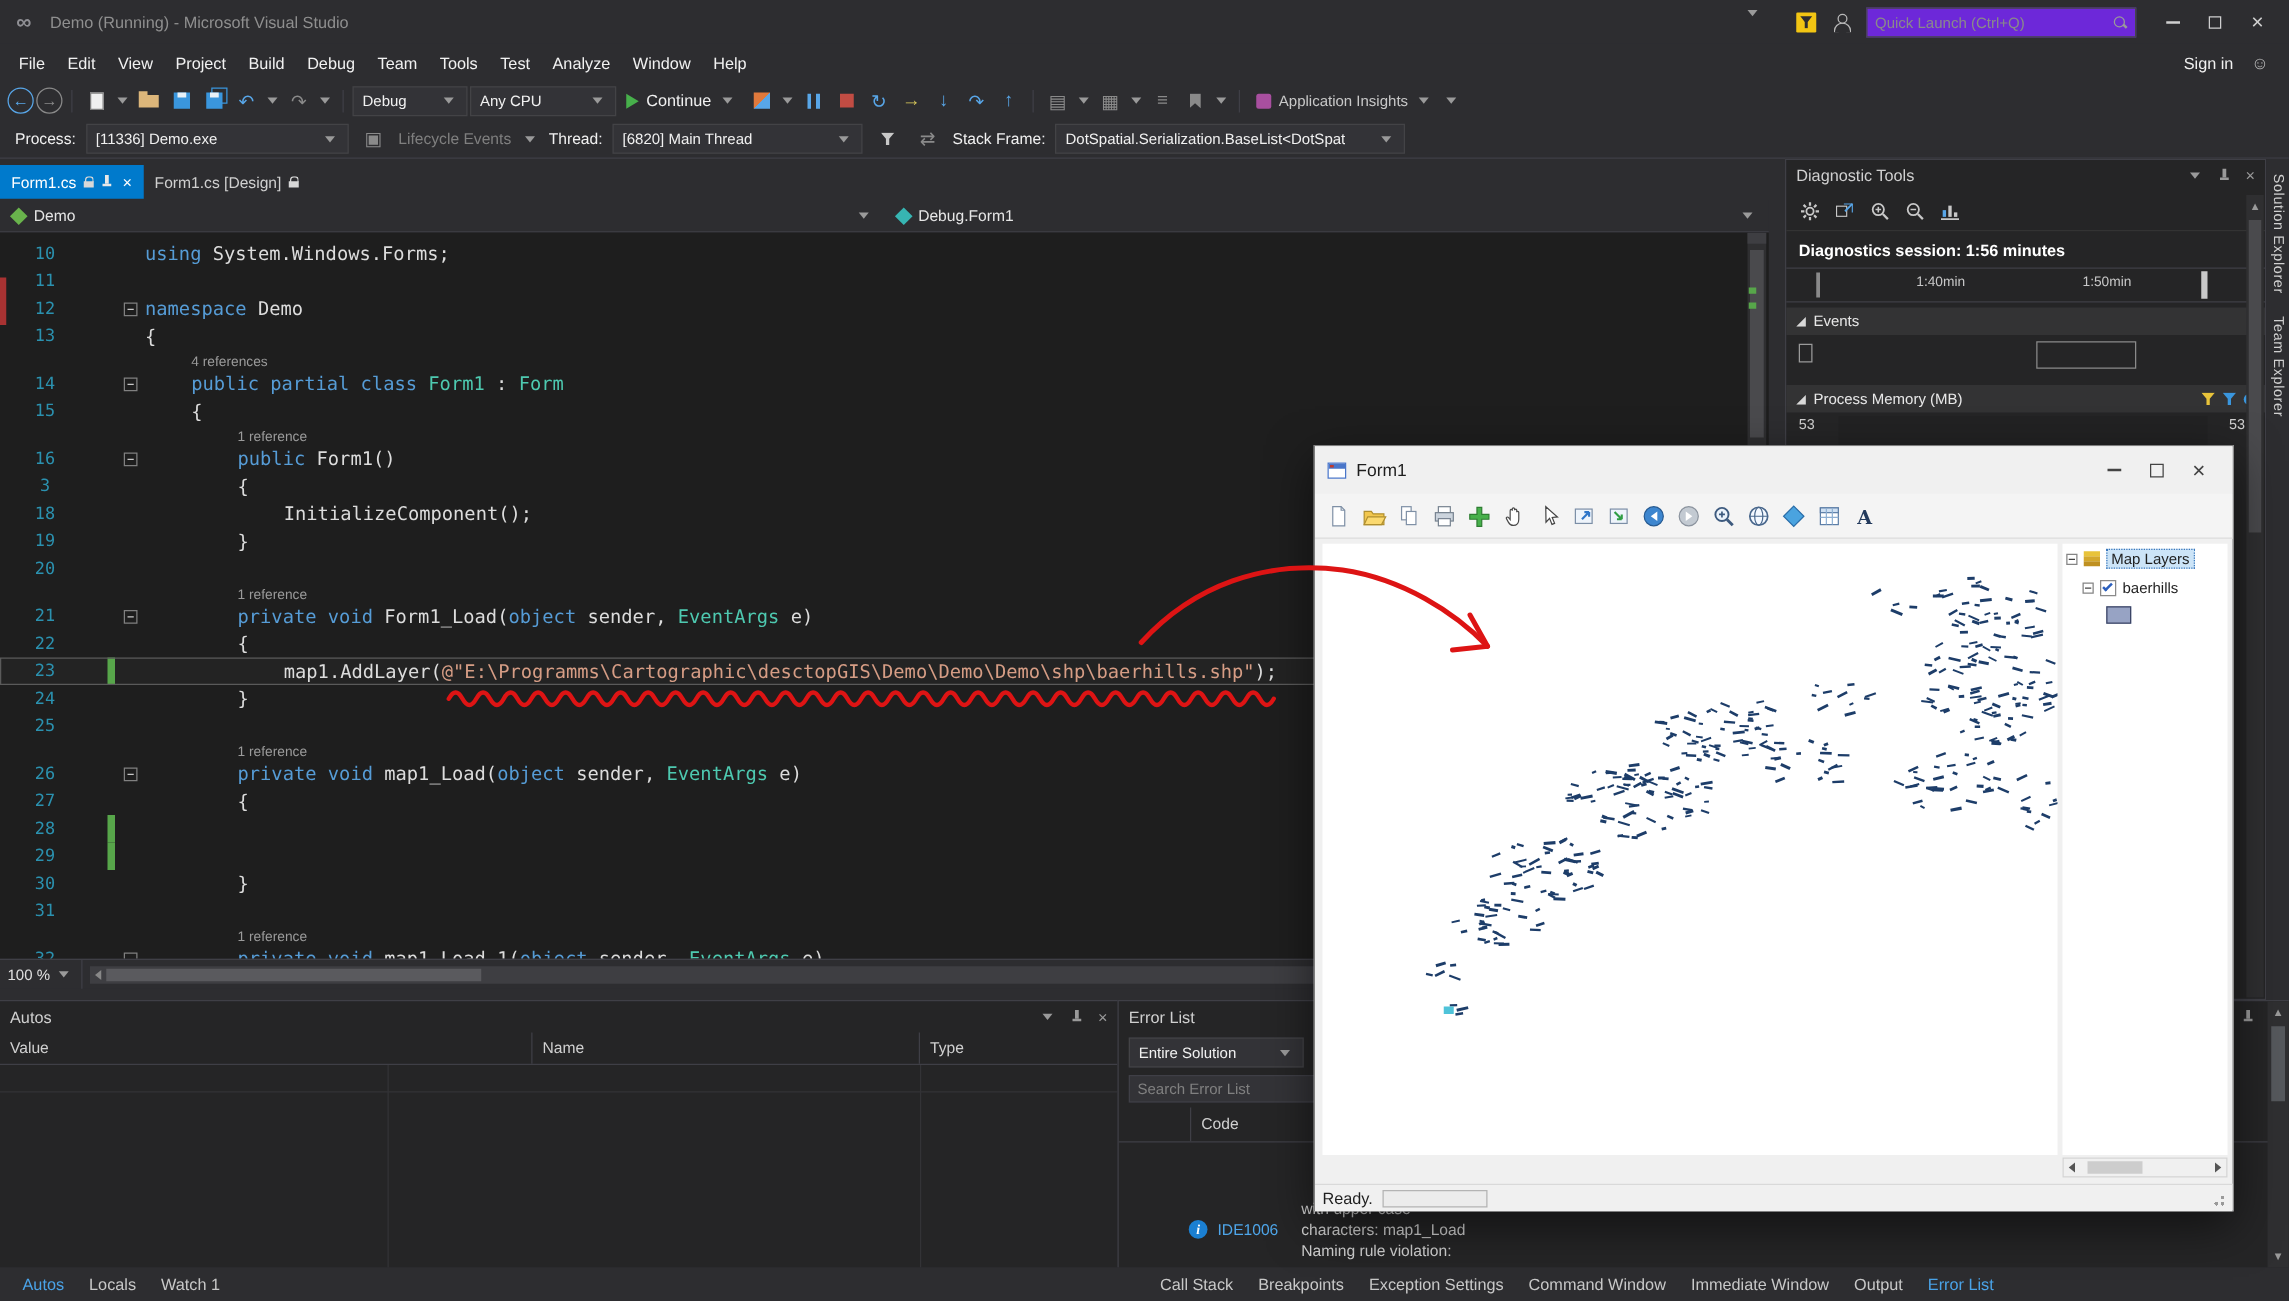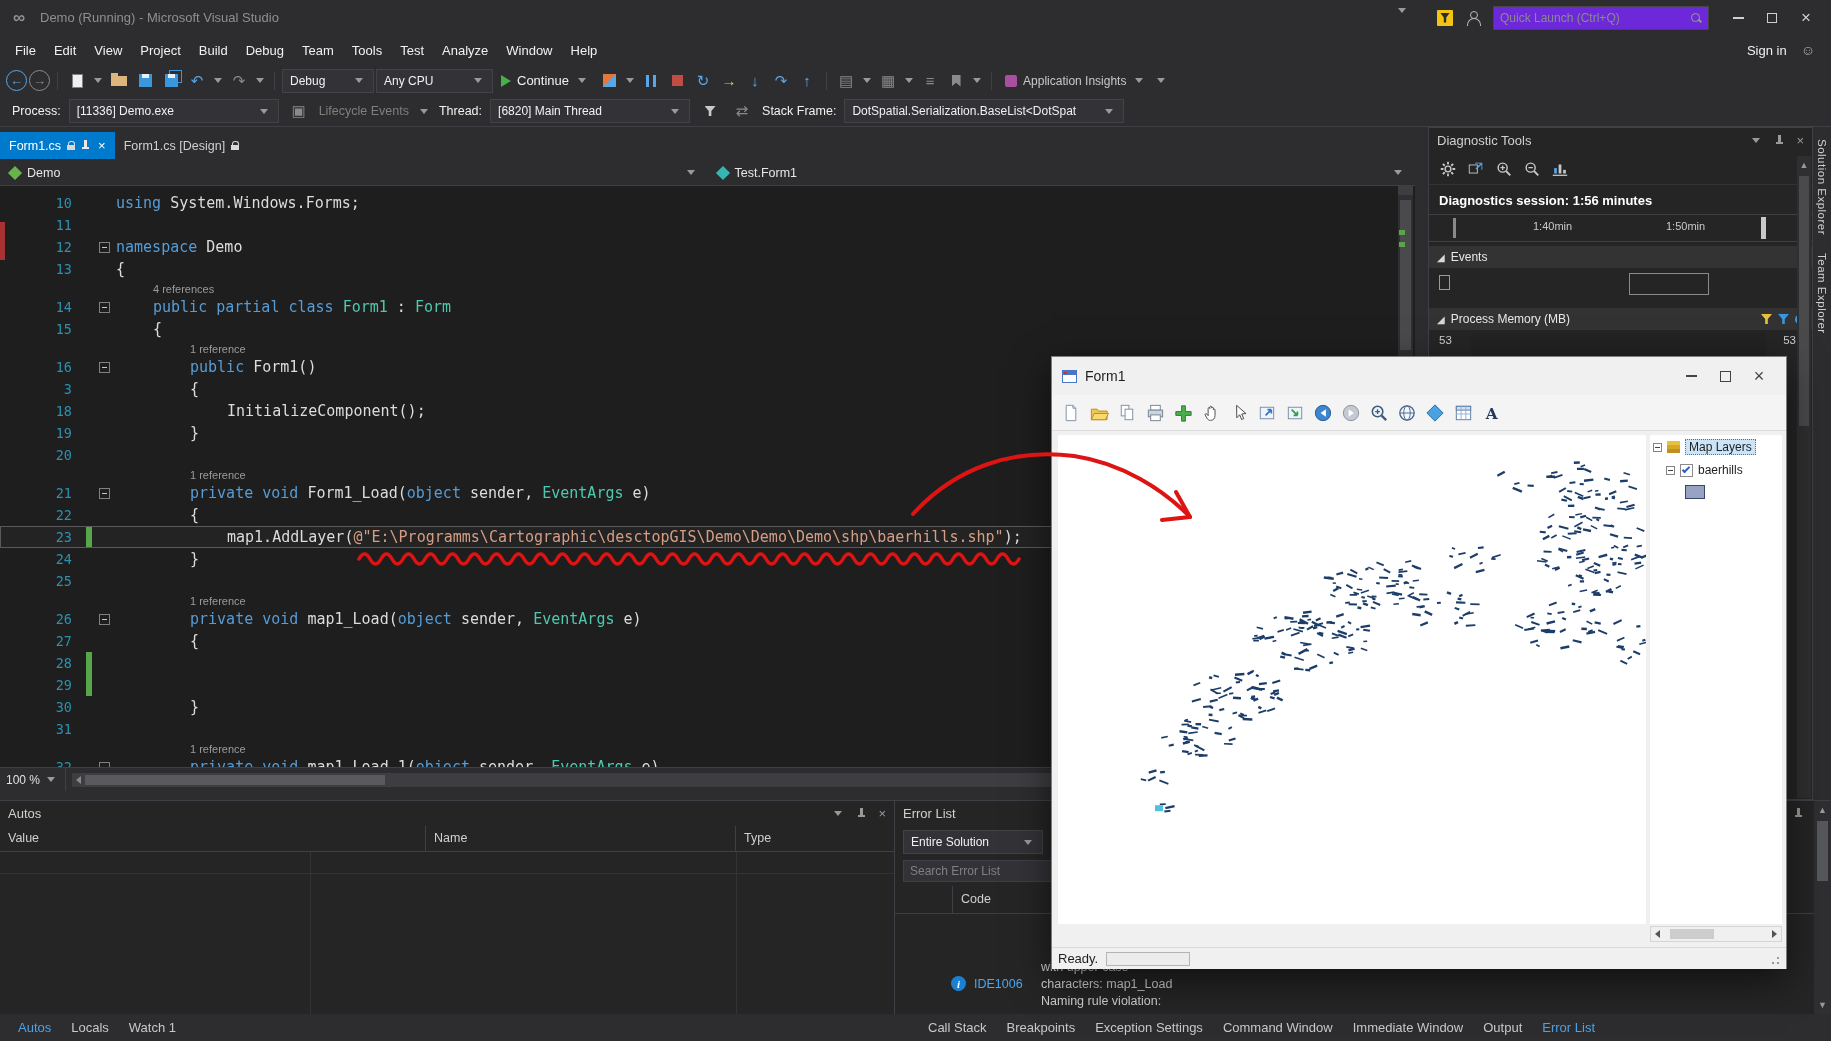--- a/index.html
+++ b/index.html
@@ -83,21 +83,21 @@
   .crumb-label{font-size:12.5px;color:#e6e6e6;white-space:nowrap}
   .bc-ic{width:10px;height:10px;transform:rotate(45deg);flex:none}
   .bc-project{background:#69b34c}.bc-class{background:#37b5b2}.bc-method{background:#9d7fd1}
   .crumb .caret{margin-left:auto}
 
   
   #editor{position:absolute;left:0;top:186px;width:1415px;height:581px;background:#1e1e1e;overflow:hidden}
   #code-rows{padding-top:6px}
   .erow{display:flex;align-items:center;height:22px;font-family:"DejaVu Sans Mono",monospace;font-size:15px}
   .erow.lensrow{height:16px}
-  .lnum{width:86px;text-align:right;padding-right:14px;color:#2b91af;font-size:13.5px;flex:none}
+  .lnum{width:86px;text-align:center;padding-right:14px;color:#2b91af;font-size:13.5px;flex:none}
   .chg{width:6px;height:100%;flex:none}
   .chg.on{background:#57a64a}
   .fold{width:24px;flex:none;display:flex;align-items:center;justify-content:center}
   .foldbox{width:11px;height:11px;border:1px solid #808080;position:relative;background:#1e1e1e}
   .foldbox::after{content:'';position:absolute;left:2px;top:4px;width:5px;height:1px;background:#c8c8c8}
   .codetext{white-space:pre;color:#dcdcdc}
   .tok-k{color:#569cd6}.tok-t{color:#4ec9b0}.tok-s{color:#d69d85}.tok-p{color:#dcdcdc}
   .lens{font-family:"Liberation Sans",sans-serif;font-size:11px;color:#9b9b9b}
   .erow.hl{outline:1px solid #5a5a5a;outline-offset:-1px;background:rgba(120,120,120,.07)}
   #red-strip{position:absolute;left:0;top:36px;width:5px;height:38px;background:#a83232}
@@ -382,21 +382,21 @@
   <span id="tabs-overflow" class="caret" style="left:1395px"></span>
 
   <div id="crumbs">
       <div class="crumb">
         <span class="bc-ic bc-project"></span>
         <span class="crumb-label">Demo</span>
         <span class="caret"></span>
       </div>
       <div class="crumb">
         <span class="bc-ic bc-class"></span>
-        <span class="crumb-label">Test.Form1</span>
+        <span class="crumb-label">Debug.Form1</span>
         <span class="caret"></span>
       </div>
     </div>
 
   <div id="editor">
     <div id="code-rows">
         <div class="erow">
           <span class="lnum">10</span>
           <span class="chg"></span>
           <span class="fold"></span>

